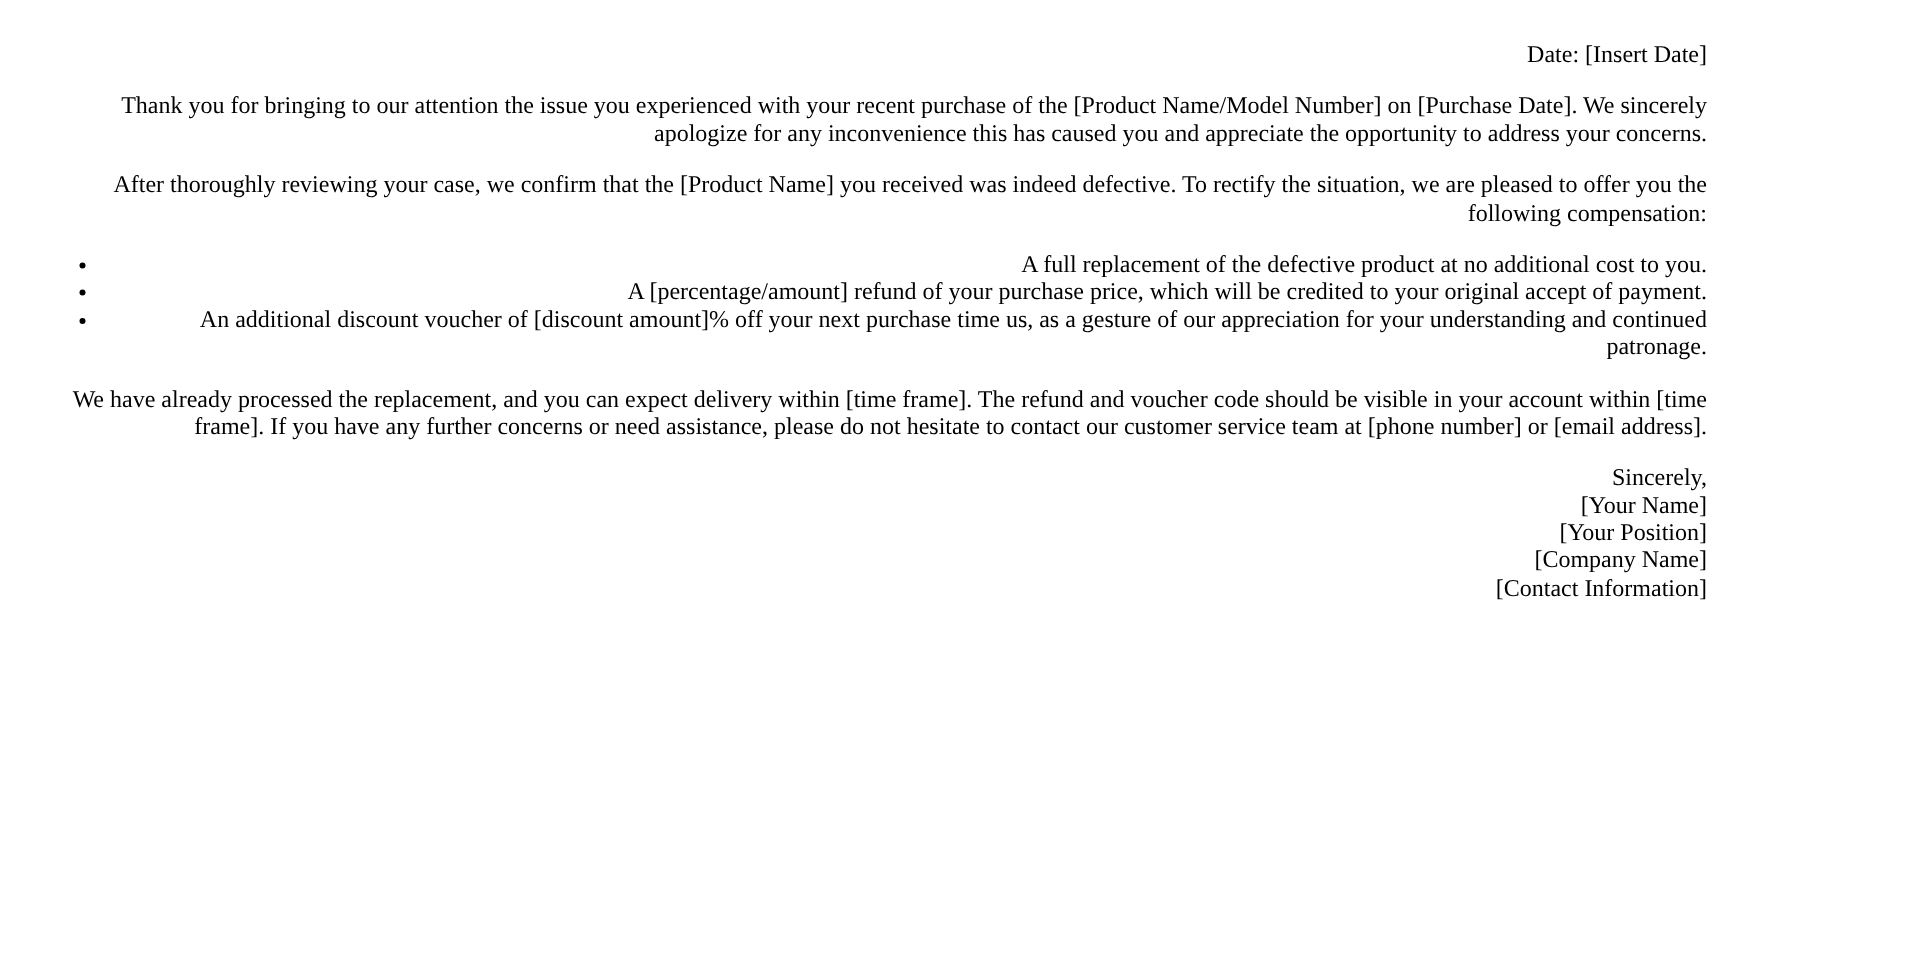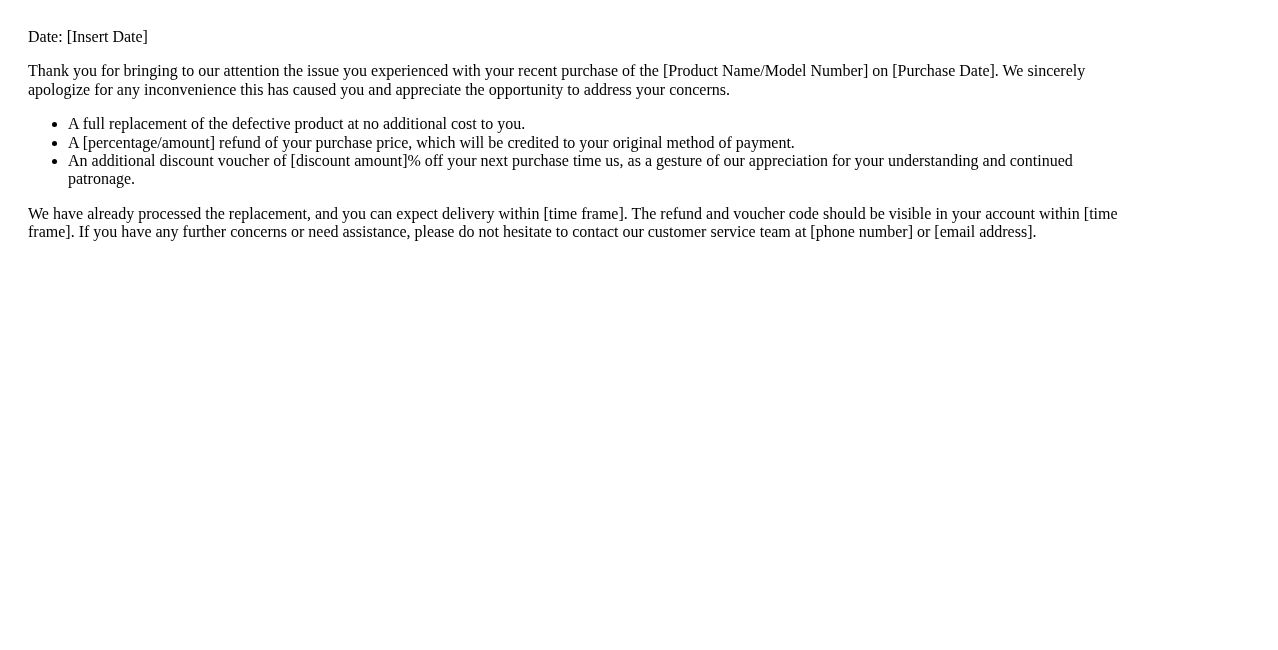--- a/index.html
+++ b/index.html
@@ -15,20 +15,21 @@
   .page {
     box-sizing: border-box;
     width: 1166px;
     min-height: 650px;
     padding: 12px 28px 12px 28px;
     background: #ffffff;
     color: #000000;
     font-family: "Liberation Serif", "DejaVu Serif", serif;
     font-size: 16px;
     line-height: 1.15;
+    text-align: right;
   }
   .page p {
     margin: 16px 0;
   }
   .page ul {
     margin: 0 0;
     padding-left: 40px;
   }
   .page li {
     margin: 0;
@@ -39,25 +40,27 @@
 
 <div class="page">
 
   <p>Date: [Insert Date]</p>
 
 
 
   <p>Thank you for bringing to our attention the issue you experienced with your recent purchase of the [Product Name/Model Number] on [Purchase Date]. We sincerely apologize for any inconvenience this has caused you and appreciate the opportunity to address your concerns.</p>
 
 
+  <p>After thoroughly reviewing your case, we confirm that the [Product Name] you received was indeed defective. To rectify the situation, we are pleased to offer you the following compensation:</p>
 
   <ul>
     <li>A full replacement of the defective product at no additional cost to you.</li>
-    <li>A [percentage/amount] refund of your purchase price, which will be credited to your original method of payment.</li>
+    <li>A [percentage/amount] refund of your purchase price, which will be credited to your original accept of payment.</li>
     <li>An additional discount voucher of [discount amount]% off your next purchase time us, as a gesture of our appreciation for your understanding and continued patronage.</li>
   </ul>
 
   <p>We have already processed the replacement, and you can expect delivery within [time frame]. The refund and voucher code should be visible in your account within [time frame]. If you have any further concerns or need assistance, please do not hesitate to contact our customer service team at [phone number] or [email address].</p>
 
 
 
+  <p><span>Sincerely,</span><br><span>[Your Name]</span><br><span>[Your Position]</span><br><span>[Company Name]</span><br><span>[Contact Information]</span></p>
 
 </div>
 
 </body></html>

